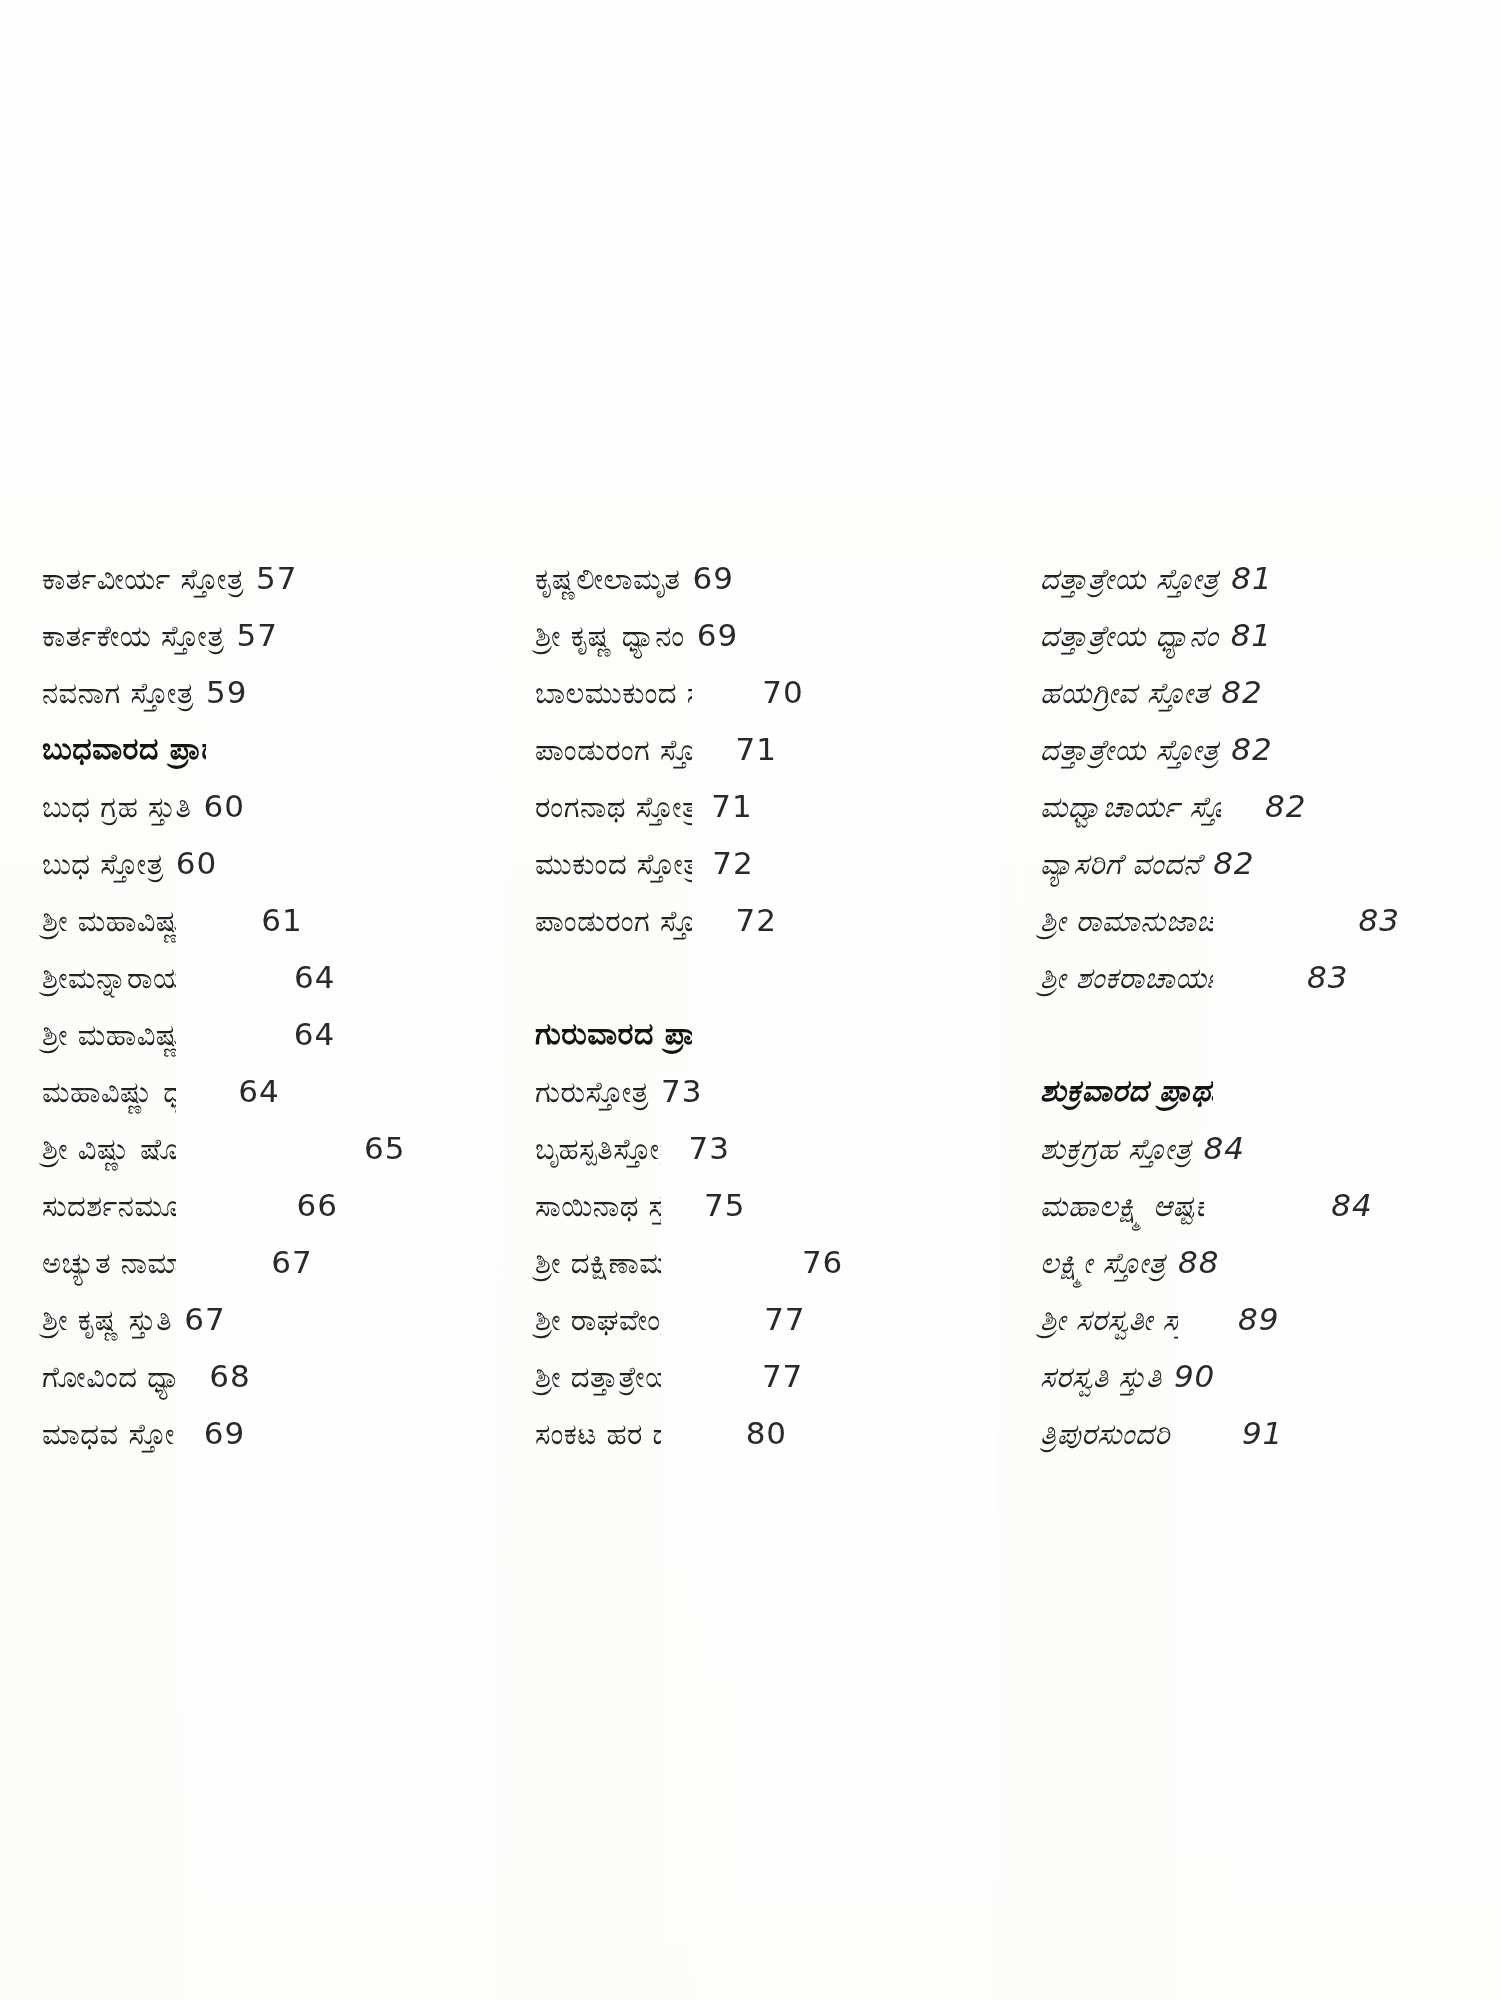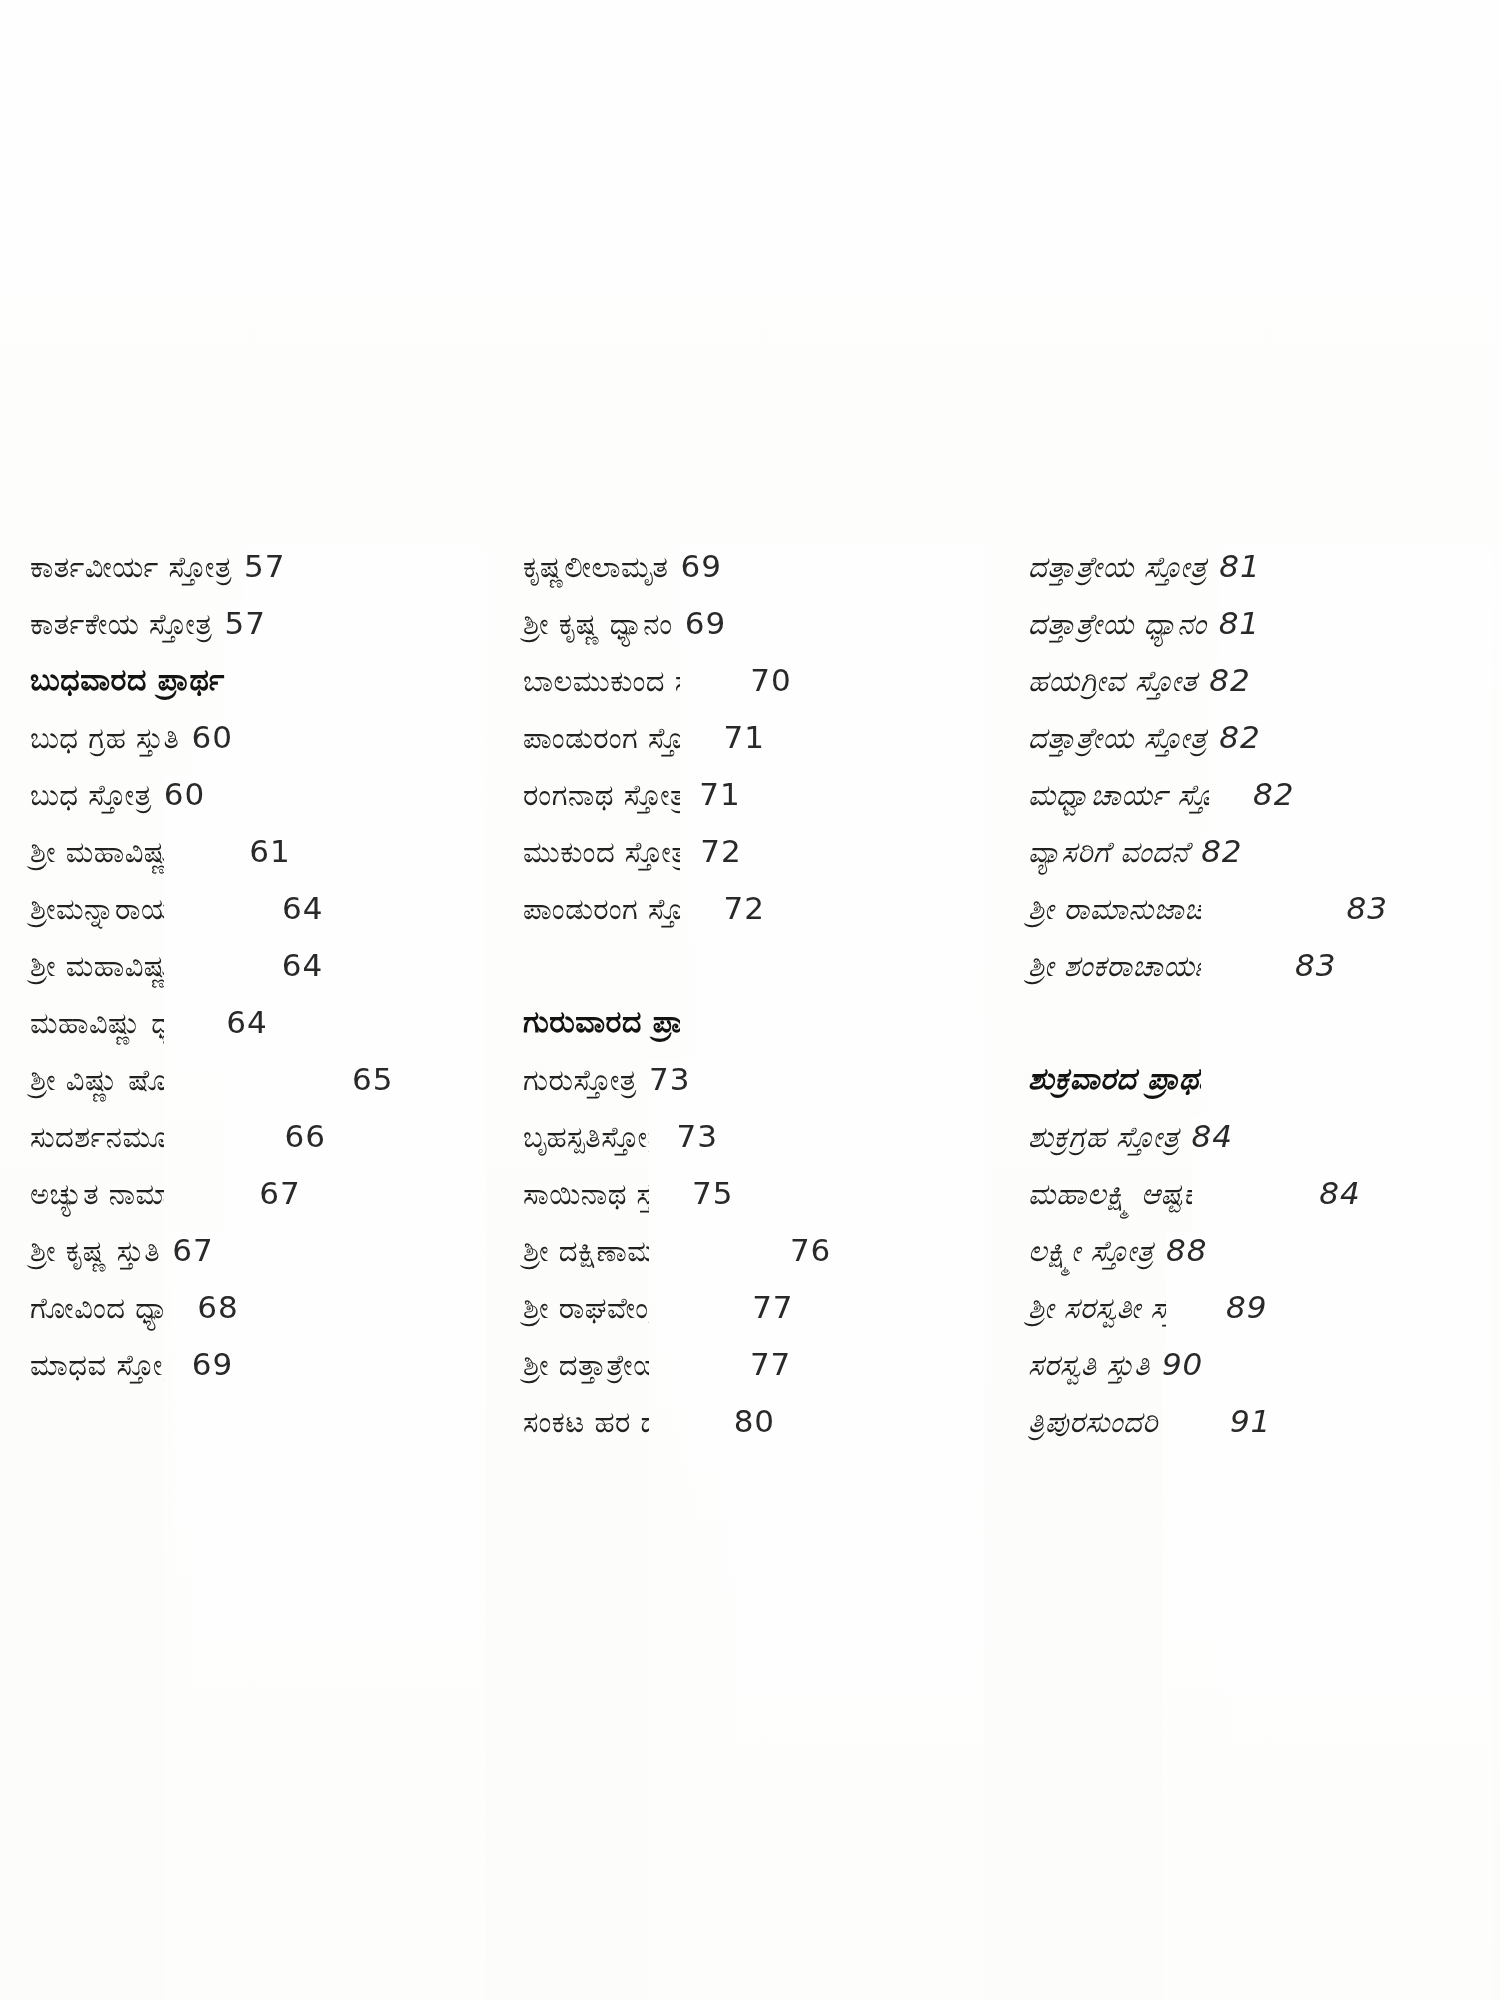--- a/index.html
+++ b/index.html
@@ -20,21 +20,22 @@
       linear-gradient(180deg, #fefefe 0%, #fdfdfc 40%, #fcfcfa 100%);
   }
   .toc {
     position: absolute;
     top: 540px;
     left: 0;
     width: 1500px;
   }
   .col {
     position: absolute;
-    top: 0;
+    top: 12px;
+    margin-left: 12px;
   }
   .col-1 { left: 30px;  width: 456px; }
   .col-2 { left: 523px; width: 462px; }
   .col-3 { left: 1028px; width: 464px; font-style: italic; }
   .row {
     height: 57px;
     display: flex;
     justify-content: space-between;
     align-items: baseline;
     padding-top: 8px;
@@ -68,20 +69,24 @@
   <div class="toc">
     <div class="col col-1">
         <div class="row entry">
           <span class="label">ಕಾರ್ತವೀರ್ಯ ಸ್ತೋತ್ರ</span>
           <span class="page">57</span>
         </div>
         <div class="row entry">
           <span class="label">ಕಾರ್ತಕೇಯ ಸ್ತೋತ್ರ</span>
           <span class="page">57</span>
         </div>
+        <div class="row entry">
+          <span class="label">ನವನಾಗ ಸ್ತೋತ್ರ</span>
+          <span class="page">59</span>
+        </div>
         <div class="row heading">
           <span class="label">ಬುಧವಾರದ ಪ್ರಾರ್ಥನೆಗಳು</span>
         </div>
         <div class="row entry">
           <span class="label">ಬುಧ ಗ್ರಹ ಸ್ತುತಿ</span>
           <span class="page">60</span>
         </div>
         <div class="row entry">
           <span class="label">ಬುಧ ಸ್ತೋತ್ರ</span>
           <span class="page">60</span>

